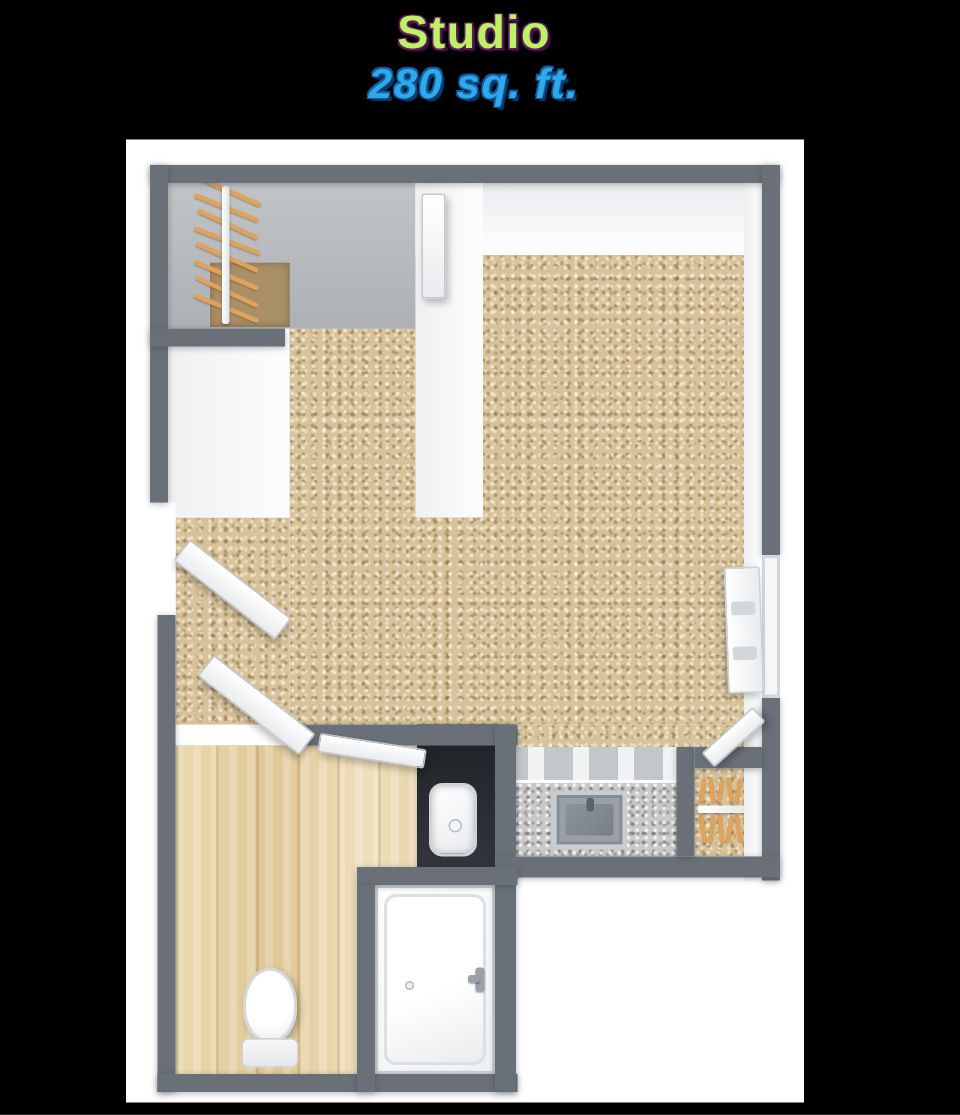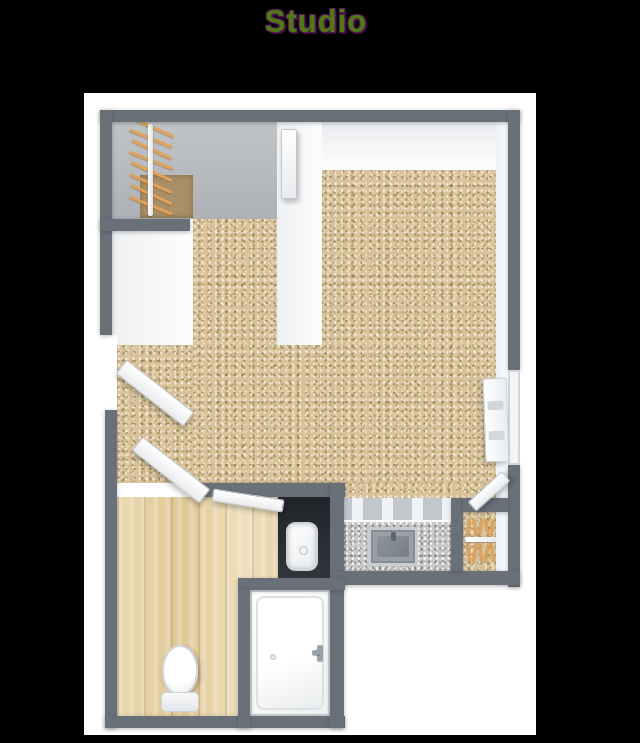--- a/index.html
+++ b/index.html
@@ -1,19 +1,19 @@
 <!DOCTYPE html>
 <html><head>
 <meta charset="utf-8">
 <style>
   html,body{margin:0;padding:0;background:#000;width:640px;height:743px;overflow:hidden;
     font-family:"Liberation Sans",sans-serif;}
   .stage{position:relative;width:640px;height:743px;background:#000;}
   .header{position:absolute;left:0;top:4px;width:632px;text-align:center;}
-  .title{font-size:31px;font-weight:800;letter-spacing:1px;color:#4d7c0f;line-height:36px;
+  .title{font-size:31px;font-weight:800;letter-spacing:1px;color:#bef264;line-height:36px;
     text-shadow:-1px -1px 0 #611c62,1px -1px 0 #611c62,-1px 1px 0 #611c62,2px 2px 1px #4b1050;}
   .subtitle{font-size:28px;font-weight:800;font-style:italic;color:#2ea9ea;line-height:32px;letter-spacing:1px;
     text-shadow:-1px -1px 0 #135d9e,1px -1px 0 #135d9e,-1px 1px 0 #135d9e,2px 2px 1px #0b3f73;}
   .plan{position:absolute;left:84px;top:93px;width:452px;height:642px;background:#fff;}
   .plan *{position:absolute;box-sizing:border-box;}
   .wall{background:#6a7078;box-shadow:0 1px 4px rgba(40,45,55,.35);z-index:40;}
   .face{z-index:20;}
   .face-h{background:linear-gradient(180deg,#e9ebee 0%,#fbfcfd 85%);}
   .face-v{background:linear-gradient(90deg,#eef0f2 0%,#fbfcfd 90%);}
   .carpet{z-index:10;background-color:#d7c299;background-image:
@@ -68,20 +68,21 @@
     background:#d3d7da;border-radius:2px;}
   .radiator:before{top:22px;} .radiator:after{top:52px;}
 </style>
 </head>
 <body>
 
 <div class="stage">
 
   <div class="header">
     <div class="title">Studio</div>
+    <div class="subtitle">280 sq. ft.</div>
   </div>
 
   <div class="plan">
 
     <div class="carpet" style="left:109px;top:77px;width:303px;height:313px;"></div>
     <div class="carpet" style="left:33px;top:252px;width:76px;height:138px;"></div>
     <div class="carpet" style="left:260px;top:390px;width:152px;height:15px;"></div>
     <div class="wood" style="left:33px;top:404px;width:213px;height:219px;"></div>
     <div class="closet-floor" style="left:28px;top:29px;width:165px;height:97px;"></div>
     <div class="rug" style="left:56px;top:82px;width:53px;height:43px;"></div>

